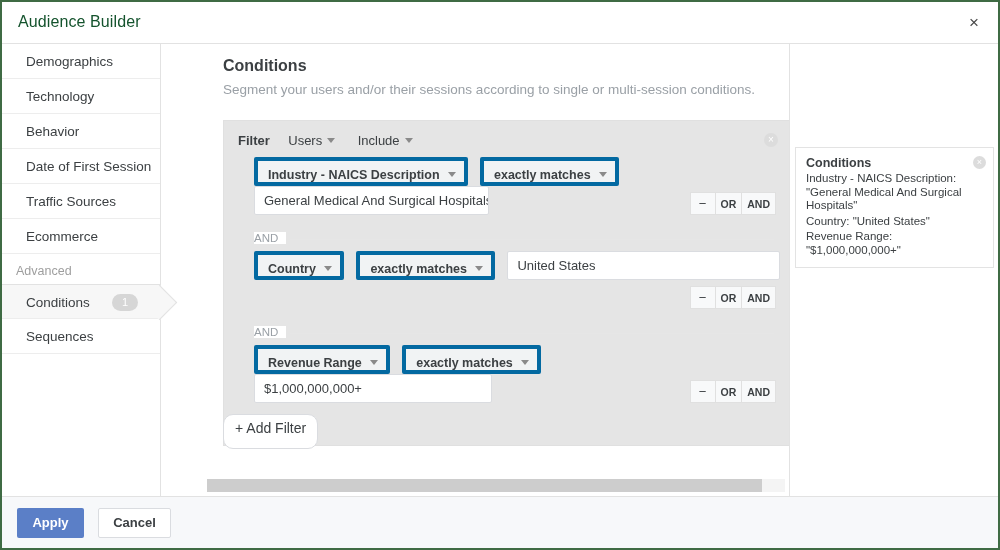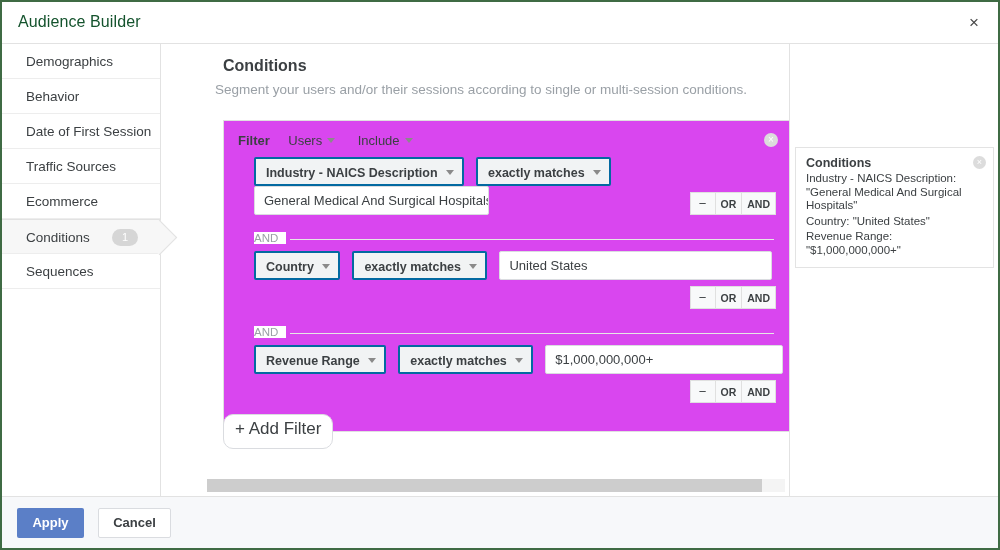--- a/index.html
+++ b/index.html
@@ -75,29 +75,29 @@
   
   #main {
     position: absolute; left: 197px; top: 42px; right: 209px; bottom: 52px;
     background: #fff; overflow: hidden;
   }
   #panel-title {
     position: absolute; left: 24px; top: 13px;
     font-size: 16px; font-weight: bold; color: #3c4043;
   }
   #panel-sub {
-    position: absolute; left: 16px; top: 38px;
+    position: absolute; left: 24px; top: 38px;
     font-size: 13.5px; color: #9aa0a6;
   }
 
   
   #filter-card {
     position: absolute; left: 24px; top: 76px; width: 568px;
-    border: 1px solid #e0e0e0; background: #d946ef;
-    padding: 10px 0 14px 0;
+    border: 1px solid #e0e0e0; background: #e5e5e5;
+    padding: 10px 0 28px 0;
   }
   #card-head { position: relative; height: 26px; padding-left: 14px; }
   .fhead-label { font-size: 13px; font-weight: bold; color: #3c4043; margin-right: 14px; }
   .fhead-dd {
     font-size: 13px; color: #3c4043; margin-right: 4px; cursor: pointer;
   }
   .caret {
     display: inline-block; width: 0; height: 0; vertical-align: middle;
     border-left: 4px solid transparent; border-right: 4px solid transparent;
     border-top: 5px solid #8a8a8a; margin: 0 14px 2px 5px;
@@ -106,21 +106,21 @@
     position: absolute; right: 12px; top: 2px;
     width: 14px; height: 14px; border-radius: 50%;
     background: #dcdcdc; color: #fff; font-size: 10px;
     line-height: 14px; text-align: center; cursor: pointer;
   }
 
   .cond-row { position: relative; padding: 0 0 0 30px; height: 72px; }
   .sel-box {
     display: inline-block; vertical-align: top;
     height: 29px; line-height: 29px;
-    background: #f1f3f4; border: 2px solid #0369a1; border-radius: 2px;
+    background: #f1f3f4; border: 4px solid #0369a1; border-radius: 2px;
     padding: 0 6px 0 10px; font-size: 12.5px; font-weight: bold;
     color: #3c4043; margin-right: 8px; cursor: pointer; white-space: nowrap;
   }
   .sel-box .caret { margin: 0 2px 2px 8px; }
   .val-input {
     display: inline-block; vertical-align: top;
     height: 29px; line-height: 27px;
     border: 1px solid #dadce0; border-radius: 2px; background: #fff;
     padding: 0 9px; font-size: 13px; color: #3c4043;
     white-space: nowrap; overflow: hidden;
@@ -144,21 +144,21 @@
   }
   .and-sep i {
     position: absolute; left: 36px; right: 0; top: 10px;
     height: 1px; background: #e6e6e6; display: block;
   }
 
   #add-filter {
     position: absolute; left: 24px; top: 370px;
     height: 35px; line-height: 27px; padding: 0 11px;
     border: 1px solid #dadce0; border-radius: 10px; background: #fff;
-    font-size: 17px; color: #3c4043; cursor: pointer;
+    font-size: 14px; color: #3c4043; cursor: pointer;
   }
   #hscroll-track {
     position: absolute; left: 8px; right: 4px; bottom: 4px; height: 13px;
     background: #f4f4f4;
   }
   #hscroll-thumb {
     position: absolute; left: 0; top: 0; width: 96%; height: 13px;
     background: #cdcdcd; cursor: pointer;
   }
 
@@ -207,31 +207,35 @@
   <div id="titlebar">
     <div id="win-title">Audience Builder</div>
     <div id="close-btn">×</div>
   </div>
 
   <div id="sidebar">
     <div class="side-item">
       <span>Demographics</span>
     </div>
     <div class="side-item">
+      <span>Technology</span>
+    </div>
+    <div class="side-item">
       <span>Behavior</span>
     </div>
     <div class="side-item">
       <span>Date of First Session</span>
     </div>
     <div class="side-item">
       <span>Traffic Sources</span>
     </div>
     <div class="side-item">
       <span>Ecommerce</span>
     </div>
+    <div class="side-group">Advanced</div>
     <div class="side-item selected">
       <span>Conditions</span>
       <span class="side-badge">1</span>
     </div>
     <div class="side-item">
       <span>Sequences</span>
     </div>
   </div>
 
   <div id="main">

